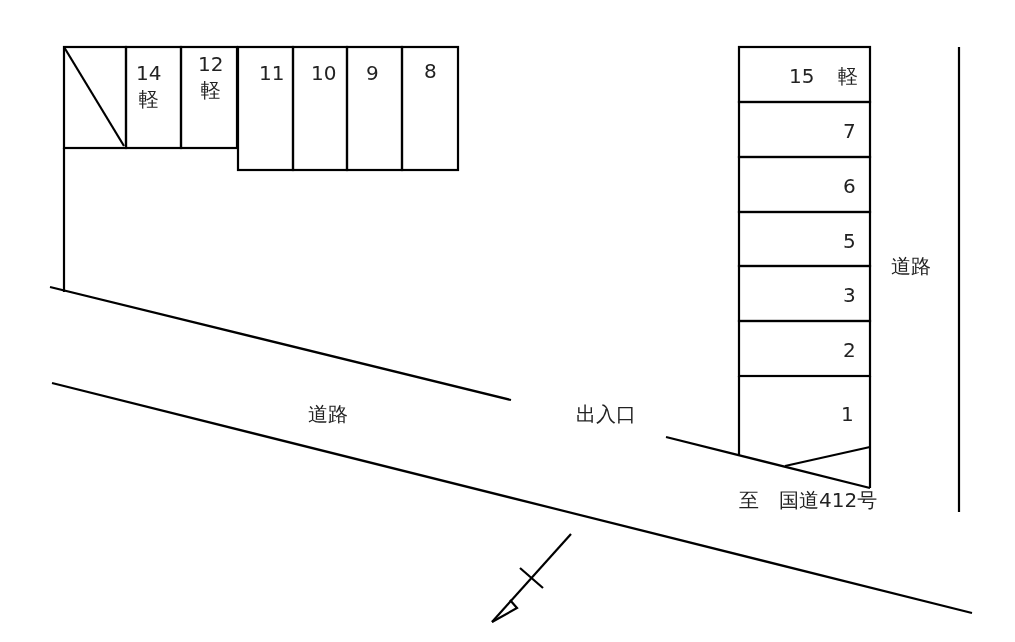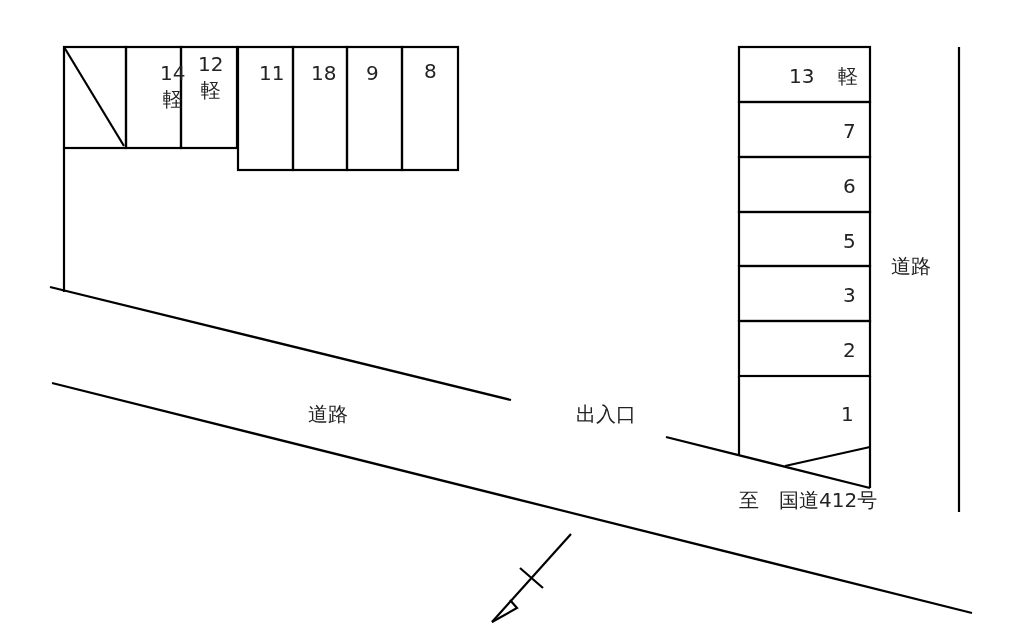--- a/index.html
+++ b/index.html
@@ -45,34 +45,34 @@
     <line x1="959" y1="47" x2="959" y2="512"></line>
 
     <g>
       <line x1="571" y1="534" x2="492" y2="622"></line>
       <line x1="520" y1="568" x2="543" y2="588"></line>
       <polyline points="510,600 517,608 492,622"></polyline>
     </g>
   </g>
 </svg>
 
-<div class="lbl" style="left:160px;top:63px;">
+<div class="lbl" style="left:136px;top:63px;">
   <span class="vert">14</span>
   <span class="vert" style="margin-top:6px;">軽</span>
 </div>
 <div class="lbl" style="left:198px;top:54px;">
   <span class="vert">12</span>
   <span class="vert" style="margin-top:6px;">軽</span>
 </div>
 <div class="lbl num" style="left:259px;top:63px;">11</div>
-<div class="lbl num" style="left:311px;top:63px;">18</div>
+<div class="lbl num" style="left:311px;top:63px;">10</div>
 <div class="lbl num" style="left:366px;top:63px;">9</div>
 <div class="lbl num" style="left:424px;top:61px;">8</div>
 
-<div class="lbl num" style="left:789px;top:66px;">13</div>
+<div class="lbl num" style="left:789px;top:66px;">15</div>
 <div class="lbl" style="left:838px;top:66px;">軽</div>
 <div class="lbl num" style="left:843px;top:121px;">7</div>
 <div class="lbl num" style="left:843px;top:176px;">6</div>
 <div class="lbl num" style="left:843px;top:231px;">5</div>
 <div class="lbl num" style="left:843px;top:285px;">3</div>
 <div class="lbl num" style="left:843px;top:340px;">2</div>
 <div class="lbl num" style="left:841px;top:404px;">1</div>
 
 <div class="lbl" style="left:308px;top:404px;">道路</div>
 <div class="lbl" style="left:576px;top:404px;">出入口</div>

